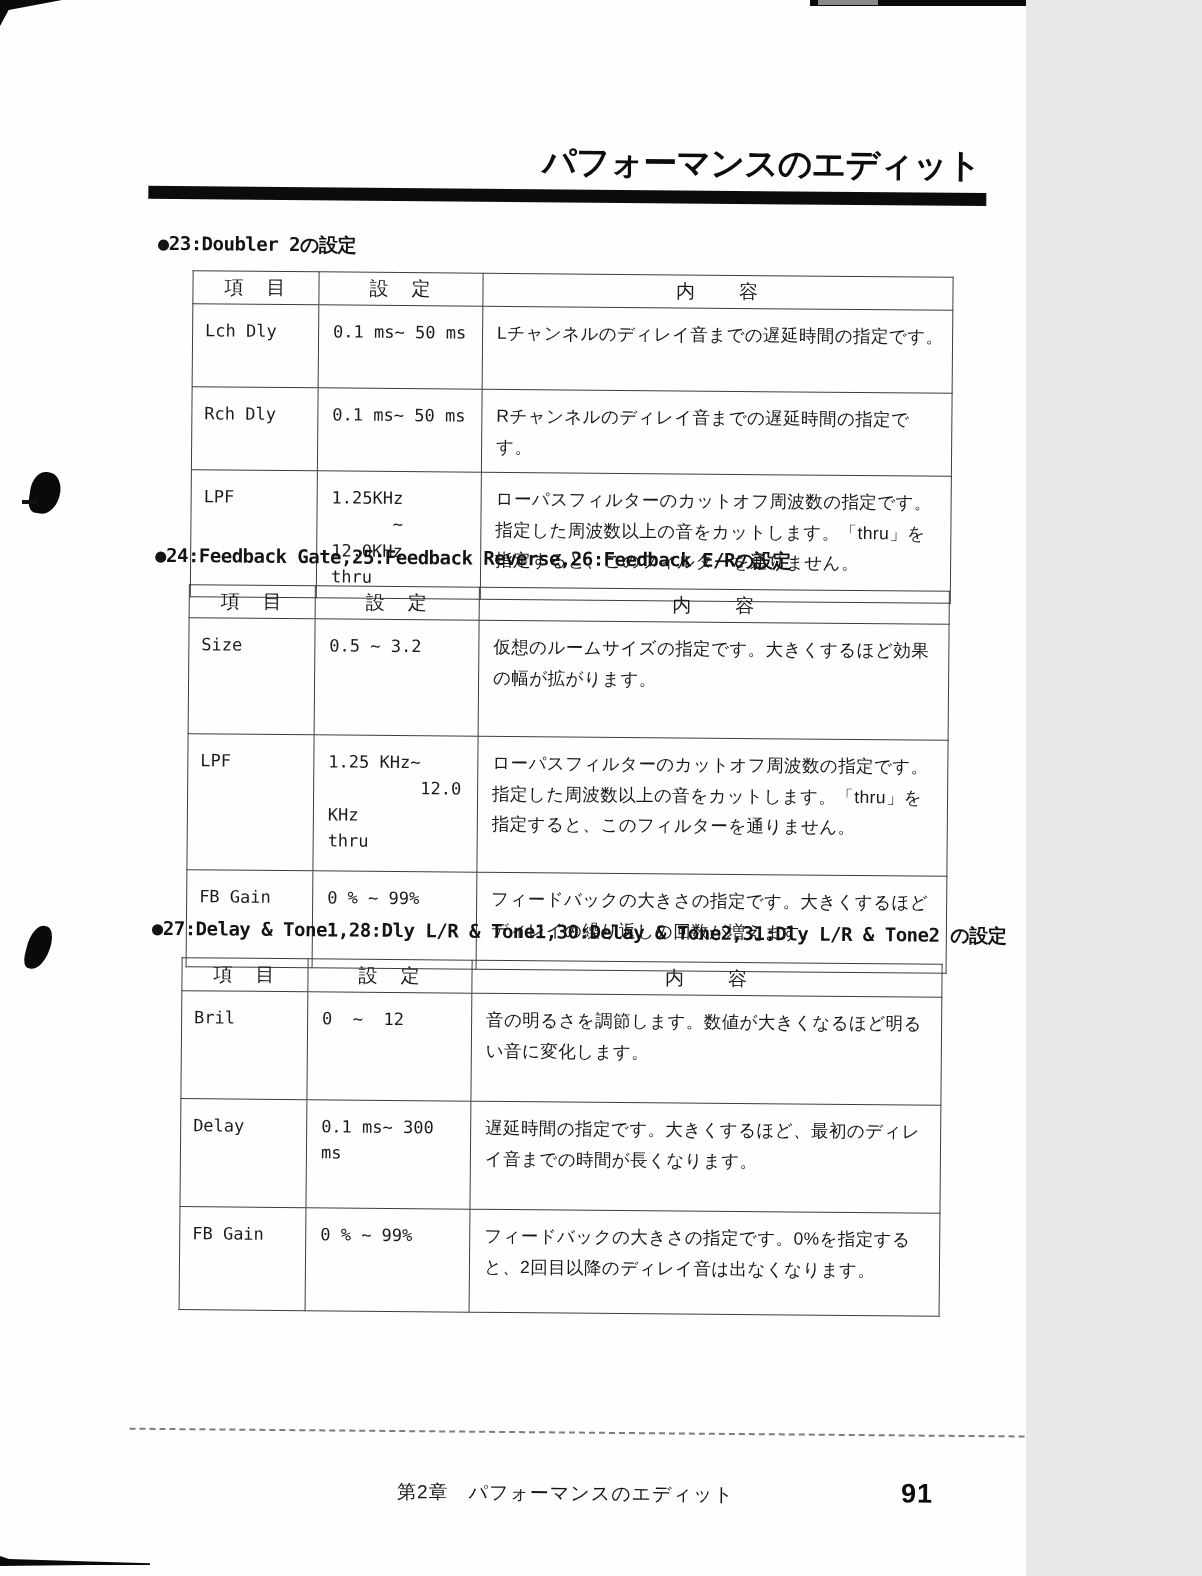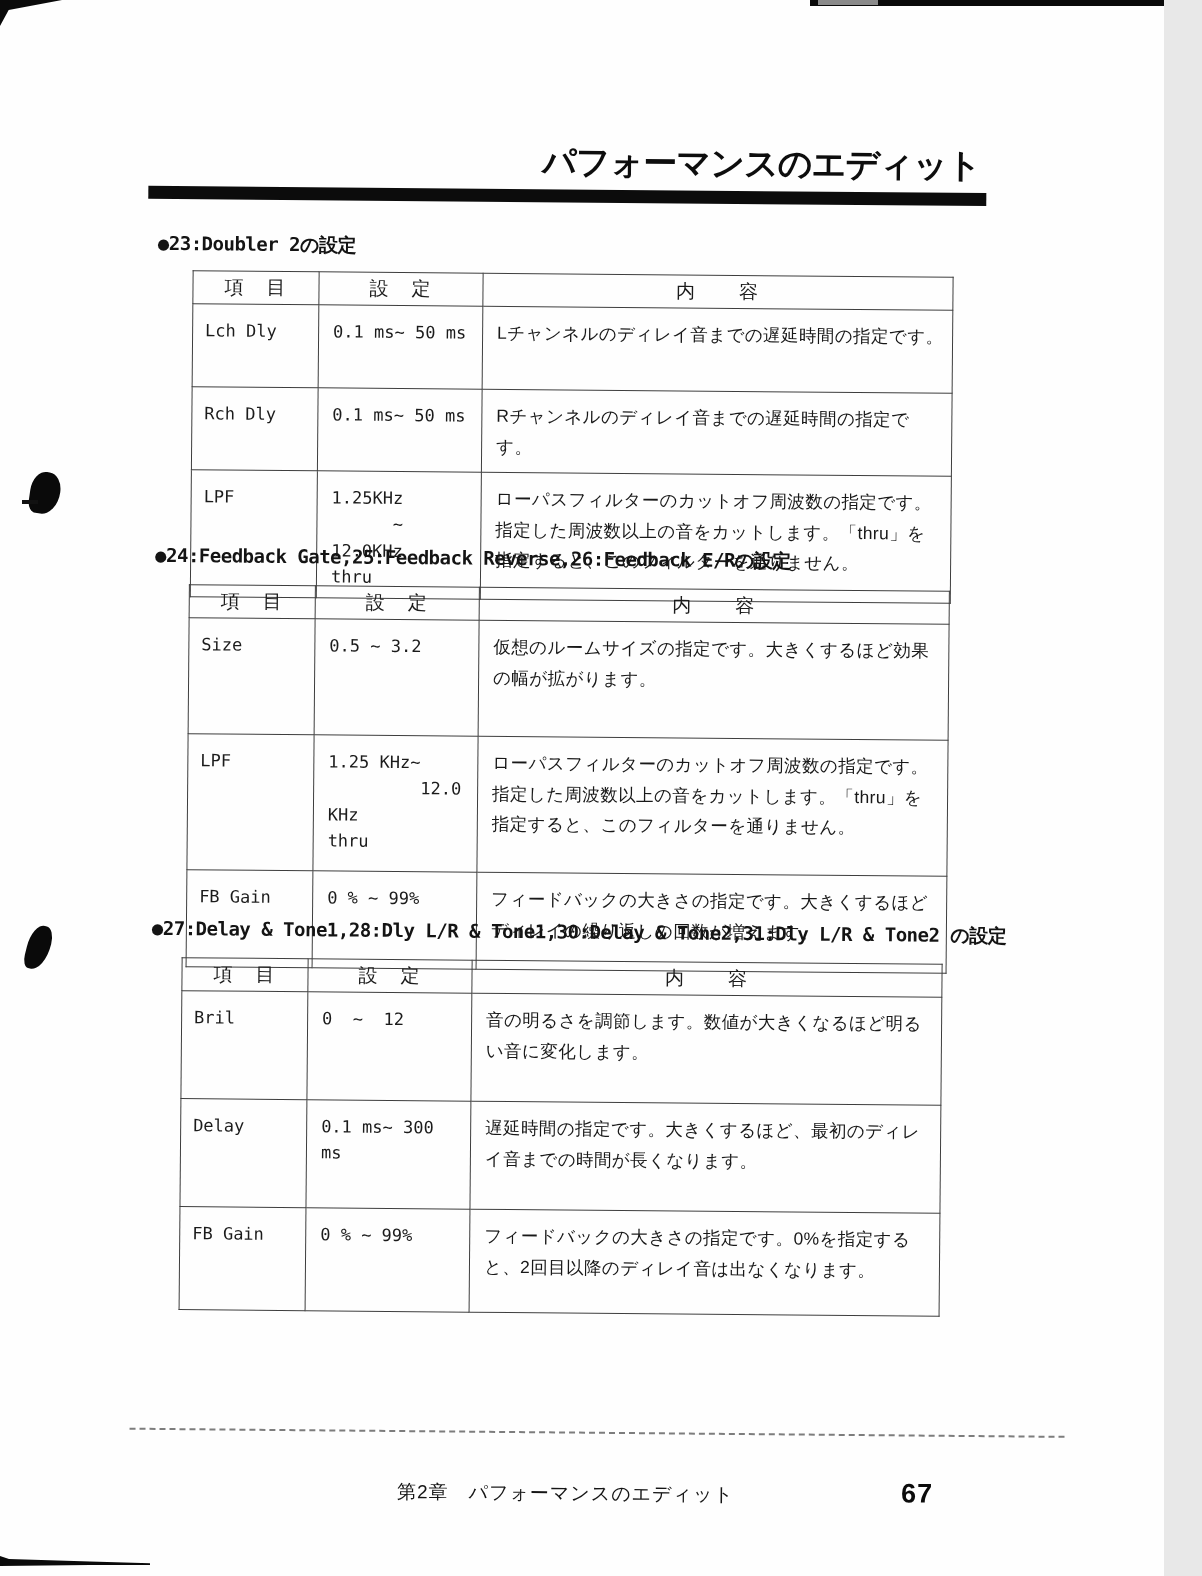--- a/index.html
+++ b/index.html
@@ -1,17 +1,17 @@
 <!DOCTYPE html>
 <html><head>
 <meta charset="utf-8">
 <style>
   html,body{margin:0;padding:0;background:#e8e8e8;}
   #page{
-    position:relative; width:1164px; height:1576px;
+    position:relative; width:1026px; height:1576px;
     background:#fefefe; overflow:hidden;
     font-family:"Liberation Sans", sans-serif;
     color:#161616;
   }
   
   .artifact{position:absolute; background:#0a0a0a;}
   #mark-topleft{left:0;top:0;width:62px;height:26px;clip-path:polygon(0 0,100% 0,14% 38%,0 100%);}
   #mark-topright{left:810px;top:0;width:392px;height:6px;}
   #mark-topright-gray{left:818px;top:0;width:60px;height:5px;background:#8a8a8a;}
   #mark-right-tick{left:1194px;top:7px;width:3px;height:12px;background:#2c2c2c;}
@@ -197,16 +197,16 @@
       <tr class="r3">
         <td class="item-cell">FB Gain</td>
         <td class="setting-cell">0 % ~ 99%</td>
         <td class="desc-cell">フィードバックの大きさの指定です。0%を指定すると、2回目以降のディレイ音は出なくなります。</td>
       </tr>
     </tbody>
       </table>
 
     <div id="footer-rule"></div>
     <div id="footer-chapter">第2章　パフォーマンスのエディット</div>
-    <div id="footer-pagenum">67</div>
+    <div id="footer-pagenum">91</div>
 
   </div>
 </div>
 
 </body></html>

